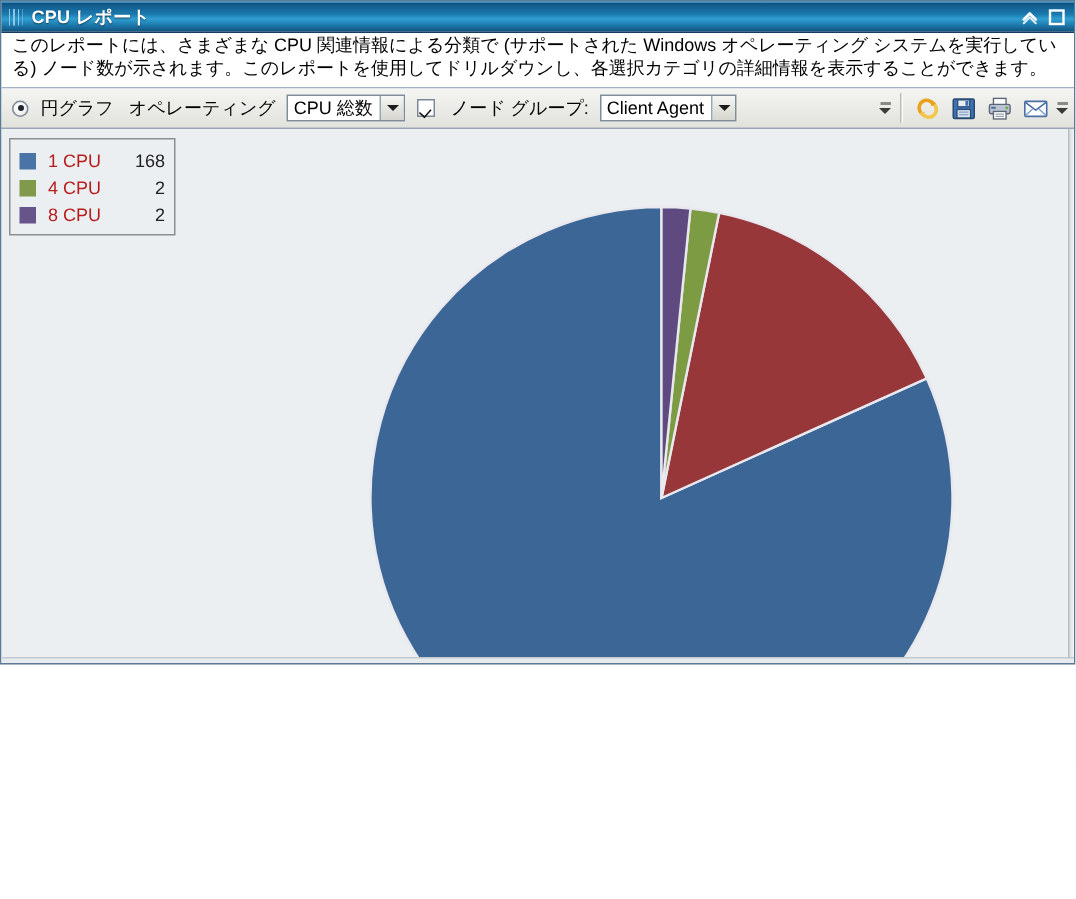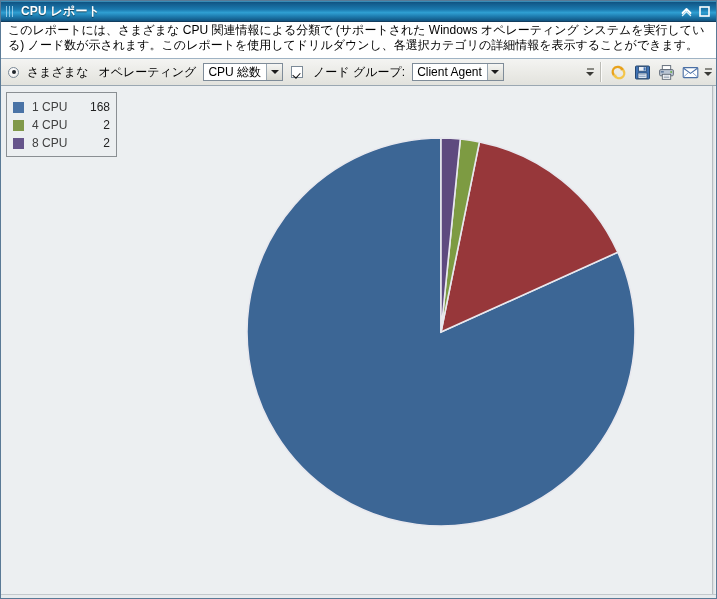--- a/index.html
+++ b/index.html
@@ -11,21 +11,21 @@
     width: 717px;
     height: 599px;
     font-family: "Liberation Sans", "DejaVu Sans", sans-serif;
     font-size: 12px;
     color: #000;
     overflow: hidden;
   }
 
   .window {
     width: 717px;
-    height: 599px;
+    height: 443px;
     box-sizing: border-box;
     display: flex;
     flex-direction: column;
     background: #eceff1;
     border: 1px solid #5a7a96;
     position: relative;
   }
 
   
   .titlebar {
@@ -244,21 +244,21 @@
     align-items: center;
     height: 18px;
   }
   .legend-swatch {
     width: 11px; height: 11px;
     flex: 0 0 11px;
     margin-right: 8px;
   }
   .legend-label {
     font-size: 12px;
-    color: #404040;
+    color: #b91c1c;
     width: 50px;
   }
   .legend-value {
     font-size: 12px;
     color: #222;
     width: 28px;
     text-align: right;
   }
   .pie-svg {
     position: absolute;
@@ -304,21 +304,21 @@
       </svg>
     </span>
   </div>
 
   <div class="description">このレポートには、さまざまな CPU 関連情報による分類で (サポートされた Windows オペレーティング システムを実行している) ノード数が示されます。このレポートを使用してドリルダウンし、各選択カテゴリの詳細情報を表示することができます。</div>
 
   <div class="toolbar">
 
     <label class="radio checked">
       <span class="dot"></span>
-      <span class="tb-label">さまざまな</span>
+      <span class="tb-label">円グラフ</span>
     </label>
 
     <span class="tb-label">オペレーティング</span>
 
     <span class="combo">
       <span class="cval">CPU 総数</span>
       <span class="carrow">
           <i></i>
         </span>
     </span>

